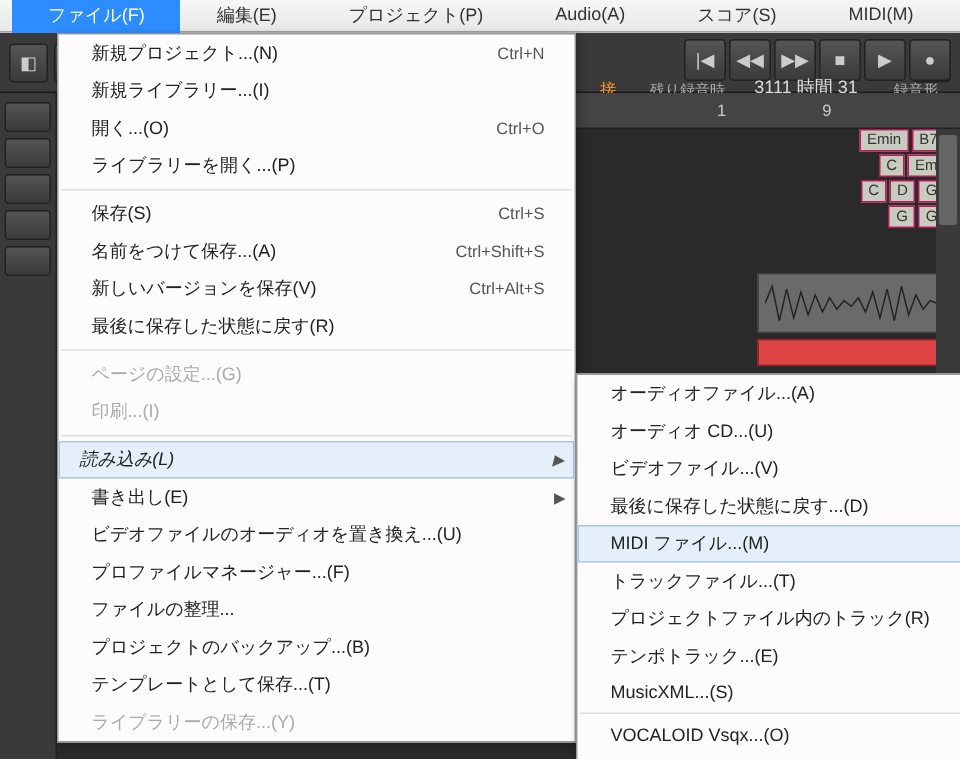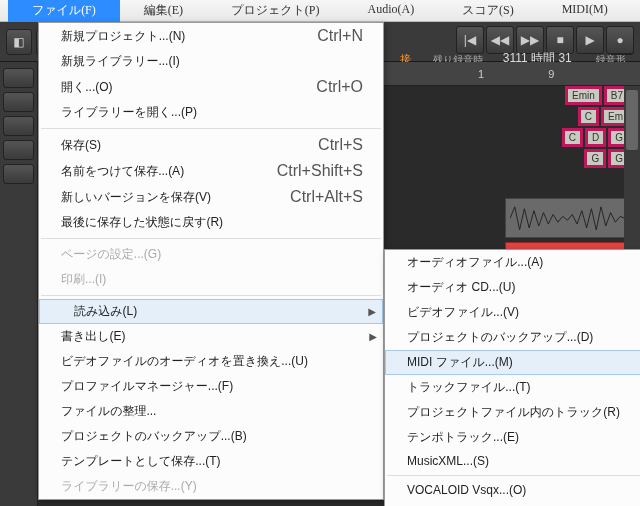--- a/index.html
+++ b/index.html
@@ -1,49 +1,49 @@
 <!DOCTYPE html>
 <html><head>
 <meta charset="utf-8">
 <style>
 * { margin: 0; padding: 0; box-sizing: border-box; font-family: "Meiryo UI", "MS PGothic", sans-serif; font-size: 12px; }
 body { width: 640px; height: 506px; background: #2a2a2a; overflow: hidden; position: relative; }
 .menubar { height: 22px; background: linear-gradient(#f6f6f6,#e8e8e8); display: flex; align-items: center; border-bottom: 1px solid #bbb; }
 .app-icon { width: 20px; height: 20px; margin: 0 4px; }
-.menu-item { padding: 3px 24px; color: #333; cursor: default; white-space: nowrap; font-family: Liberation Serif, serif; }
+.menu-item { padding: 3px 24px; color: #333; cursor: default; white-space: nowrap; }
 .menu-item.active { background: #2d8cff; color: #fff; }
 .toolbar { height: 40px; background: #3a3a3a; display: flex; align-items: center; padding: 0 6px; gap: 4px; border-bottom: 1px solid #1a1a1a; }
 .tool-btn { width: 26px; height: 26px; background: linear-gradient(#555,#3a3a3a); border: 1px solid #222; border-radius: 3px; display: flex; align-items: center; justify-content: center; color: #ccc; }
 .status-conn { color: #ff9933; font-size: 11px; }
 .status-time-lbl { color: #aaa; font-size: 10px; }
 .status-time { color: #ddd; font-size: 12px; }
 .transport { position: absolute; right: 6px; top: 26px; display: flex; gap: 2px; }
 .transport .tool-btn { width: 28px; height: 28px; }
 .work { position: absolute; top: 62px; left: 0; right: 0; bottom: 0; display: flex; background: #333; }
 .inspector { width: 38px; background: #3a3a3a; border-right: 1px solid #222; display:flex; flex-direction:column; gap:4px; padding:6px 3px;}
 .insp-btn { height:20px; background:linear-gradient(#555,#3a3a3a); border:1px solid #222; border-radius:3px; }
 .ruler-area { flex: 1; position: relative; background: #2a2a2a; }
 .ruler { height: 24px; background: #444; border-bottom: 1px solid #222; display:flex; align-items:center; padding-left:440px; color:#ccc; gap:64px;}
 .ruler span { font-size:11px; }
 .clips { position:absolute; top:24px; right:10px; width:125px; }
 .chord-row { display:flex; justify-content:flex-end; gap:2px; margin-bottom:2px; }
-.chord { background:#c8cbc0; border:3px solid #be185d; padding:1px 4px; font-size:10px; color:#333; }
+.chord { background:#c8cbc0; border:1px solid #be185d; padding:1px 4px; font-size:10px; color:#333; }
 .audio-clip { margin-top:30px; height:40px; background:#6a6a6a; border:1px solid #444; position:relative; overflow:hidden;}
 .wave { position:absolute; inset:4px; }
 .midi-clip { margin-top:4px; height:18px; background:#d44; border:1px solid #922;}
 .dropdown { position: absolute; background: #fcfcfc; border: 1px solid #999; box-shadow: 2px 2px 6px rgba(0,0,0,.3); min-width: 340px; }
 .dropdown.main { top: 22px; left: 38px; width: 346px; }
 .dropdown.sub { top: 249px; left: 384px; width: 250px; }
 .dd-item { display:flex; justify-content:space-between; align-items:center; padding: 4px 20px 4px 22px; color:#222; cursor:default; position:relative; }
 .dd-item.disabled { color:#aaa; }
 .dd-item.highlight { background:#e4effa; border:1px solid #a8c8e8; padding:3px 19px 3px 21px;}
-.dd-item.hover-open { background:#e4effa; border:1px solid #a8c8e8; padding:3px 19px 3px 34px;}
+.dd-item.hover-open { background:#e4effa; border:1px solid #a8c8e8; padding:3px 19px 3px 13px;font-style:italic;}
 .dd-sep { height:1px; background:#ddd; margin:3px 2px; }
 .dd-arrow { position:absolute; right:6px; font-size:10px; color:#555;}
-.shortcut { color:#555; font-size:16px; }
+.shortcut { color:#555; font-size:11px; }
 .scrollbar { position:absolute; right:0; top:24px; bottom:0; width:16px; background:#3a3a3a; }
 .scroll-thumb { position:absolute; top:4px; left:2px; right:2px; height:60px; background:#666; border-radius:2px; }
 </style>
 </head>
 <body>
 
 <div class="menubar">
   <svg class="app-icon" viewBox="0 0 20 20">
       <path d="M10 2 Q4 6 4 12 Q4 16 10 18 Q16 16 16 12 Q16 6 10 2" fill="#d33"></path>
     </svg>
@@ -197,21 +197,21 @@
     <div class="dd-item">
       <span>オーディオファイル...(A)</span>
     </div>
     <div class="dd-item">
       <span>オーディオ CD...(U)</span>
     </div>
     <div class="dd-item">
       <span>ビデオファイル...(V)</span>
     </div>
     <div class="dd-item">
-      <span>プロジェクトのバックアップ...(D)</span>
+      <span>最後に保存した状態に戻す...(D)</span>
     </div>
     <div class="dd-item highlight">
       <span>MIDI ファイル...(M)</span>
     </div>
     <div class="dd-item">
       <span>トラックファイル...(T)</span>
     </div>
     <div class="dd-item">
       <span>プロジェクトファイル内のトラック(R)</span>
     </div>

